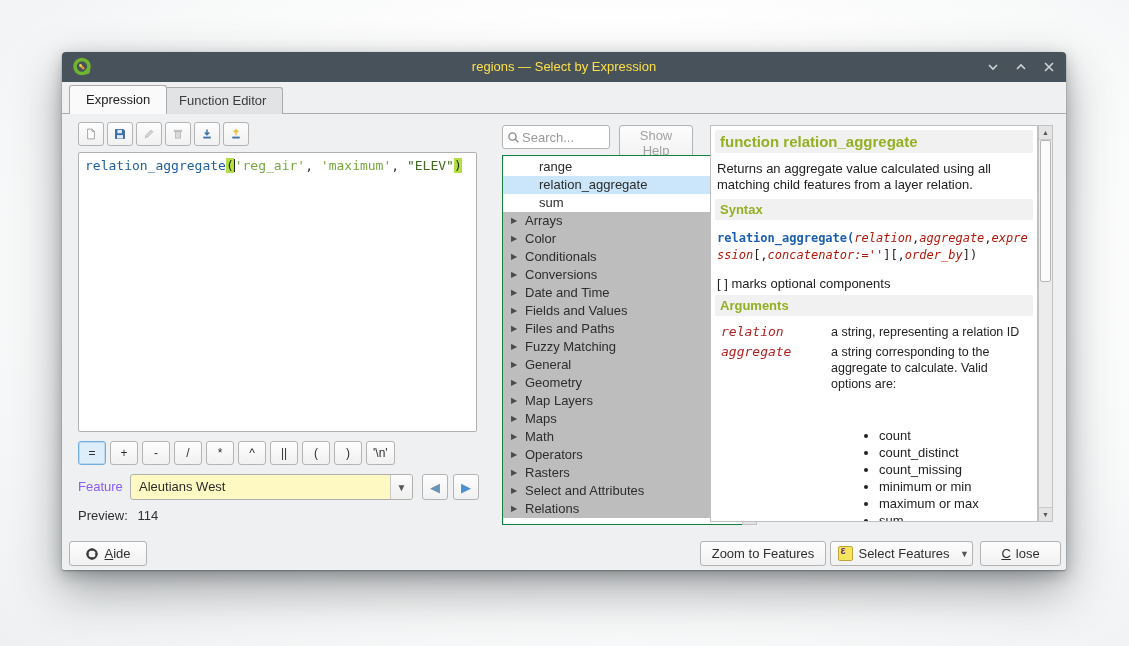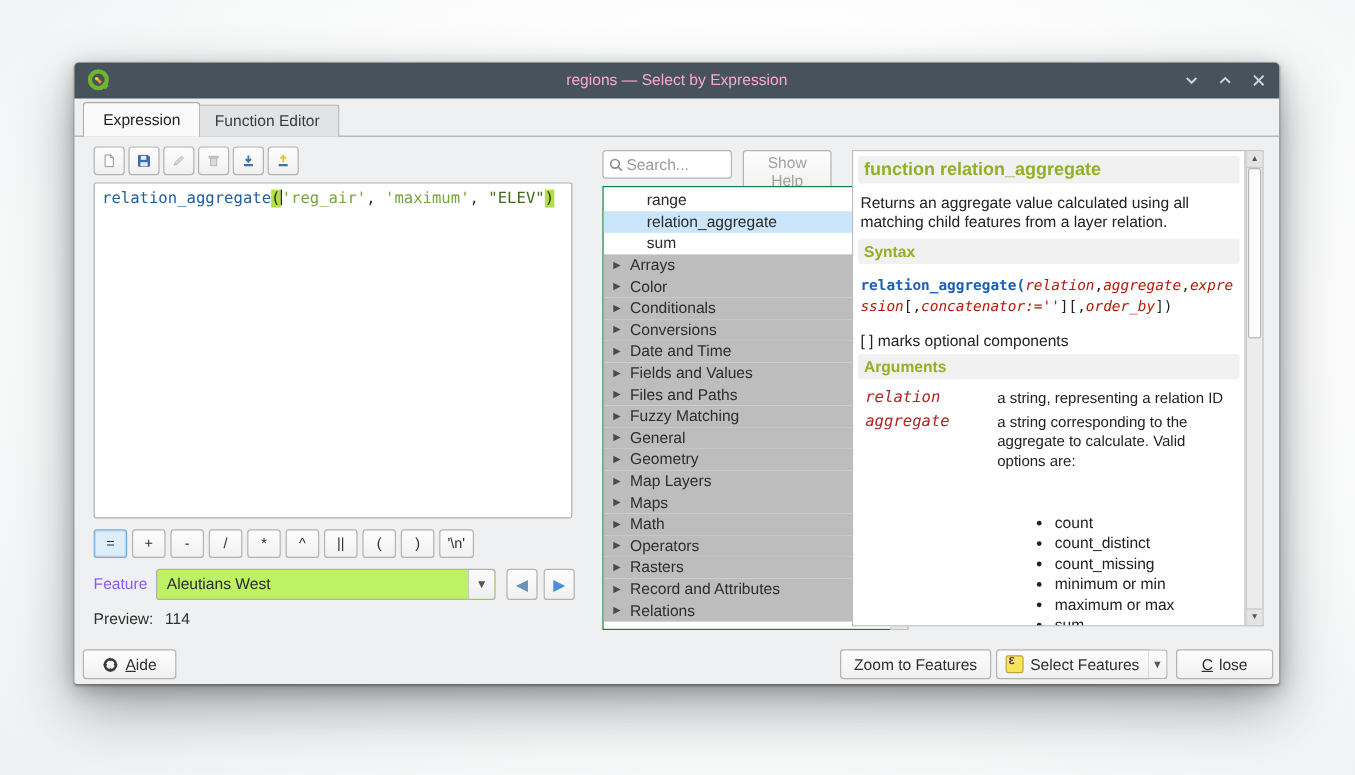--- a/index.html
+++ b/index.html
@@ -6,21 +6,21 @@
   body{width:1129px;height:646px;position:relative;overflow:hidden;
        font-family:"Liberation Sans",sans-serif;color:#2b2b2b;
        background:radial-gradient(ellipse at 55% 42%, #ffffff 45%, #eef0f1 100%);}
 
   
   .dialog{position:absolute;left:62px;top:52px;width:1004px;height:518px;background:#eff0f1;
           border-radius:4px 4px 2px 2px;
           box-shadow:0 20px 48px rgba(40,45,50,.42),0 5px 16px rgba(40,45,50,.30),0 1px 2px rgba(0,0,0,.35);}
   .titlebar{position:absolute;left:0;top:0;right:0;height:30px;background:#47525a;border-radius:4px 4px 0 0;}
   .title{position:absolute;left:0;right:0;top:0;height:30px;line-height:30px;text-align:center;
-         color:#f9a8d4;font-size:13px;}
+         color:#fde047;font-size:13px;}
   .qgis-logo{position:absolute;left:9px;top:4px;width:22px;height:22px;}
   .winbtns{position:absolute;right:10px;top:0;height:30px;display:flex;align-items:center;gap:14px;}
   .winbtn{width:14px;height:14px;display:inline-flex;align-items:center;justify-content:center;cursor:default;}
 
   
   .tabbar{position:absolute;left:0;top:34px;right:0;height:28px;}
   .tabbar .baseline{position:absolute;left:0;right:0;bottom:0;height:1px;background:#ababab;}
   .tab{position:absolute;bottom:0;height:26px;line-height:26px;padding:0 16px;font-size:13px;
        border:1px solid #ababab;border-bottom:none;border-radius:3px 3px 0 0;background:#e2e3e4;color:#3c3c3c;}
   .tab.active{background:#fafafa;height:28px;line-height:28px;z-index:2;color:#222;}
@@ -45,21 +45,21 @@
   .tk-brk{background:#b4df44;color:#253015;}
   .tk-pln{color:#333;}
   .tk-caret{display:inline-block;width:0;border-left:1px solid #222;height:13px;vertical-align:-2px;}
 
   .op-row{position:absolute;left:16px;top:389px;display:flex;gap:4px;}
   .op{height:24px;min-width:28px;padding:0 6px;font-size:12px;}
   .op.active{background:#ddedf9;border-color:#74aede;box-shadow:0 0 0 1px #bcd9f0 inset;}
 
   .feature-row{position:absolute;left:16px;top:422px;height:26px;}
   .feature-label{position:absolute;left:0;top:5px;font-size:13px;color:#8b5cf6;}
-  .combo{position:absolute;left:52px;top:0;width:283px;height:26px;background:#bef264;border:1px solid #b0b0b0;
+  .combo{position:absolute;left:52px;top:0;width:283px;height:26px;background:#fef9c3;border:1px solid #b0b0b0;
          border-radius:3px;box-sizing:border-box;font-size:13px;}
   .combo .val{position:absolute;left:8px;top:4px;}
   .combo .arrow-sec{position:absolute;right:0;top:0;bottom:0;width:21px;border-left:1px solid #c9c9c9;
          background:linear-gradient(#fcfcfc,#efefef);display:flex;align-items:center;justify-content:center;
          font-size:10px;color:#555;border-radius:0 3px 3px 0;}
   .navbtn{position:absolute;top:0;width:26px;height:26px;font-size:13px;}
   .nav-prev{left:344px;color:#6b93b6;}
   .nav-next{left:375px;color:#4c8fd2;}
 
   .preview{position:absolute;left:16px;top:456px;font-size:13px;color:#2f2f2f;}
@@ -310,21 +310,21 @@
         <div class="fn-row group">
           <span class="tri">▶</span>
           <span class="lbl">Operators</span>
         </div>
         <div class="fn-row group">
           <span class="tri">▶</span>
           <span class="lbl">Rasters</span>
         </div>
         <div class="fn-row group">
           <span class="tri">▶</span>
-          <span class="lbl">Record and Attributes</span>
+          <span class="lbl">Select and Attributes</span>
         </div>
         <div class="fn-row group">
           <span class="tri">▶</span>
           <span class="lbl">Relations</span>
         </div>
       </div>
   </div>
   <div class="vscroll sb-list">
     <div class="sb-btn up">▲</div>
     <div class="thumb"></div>

